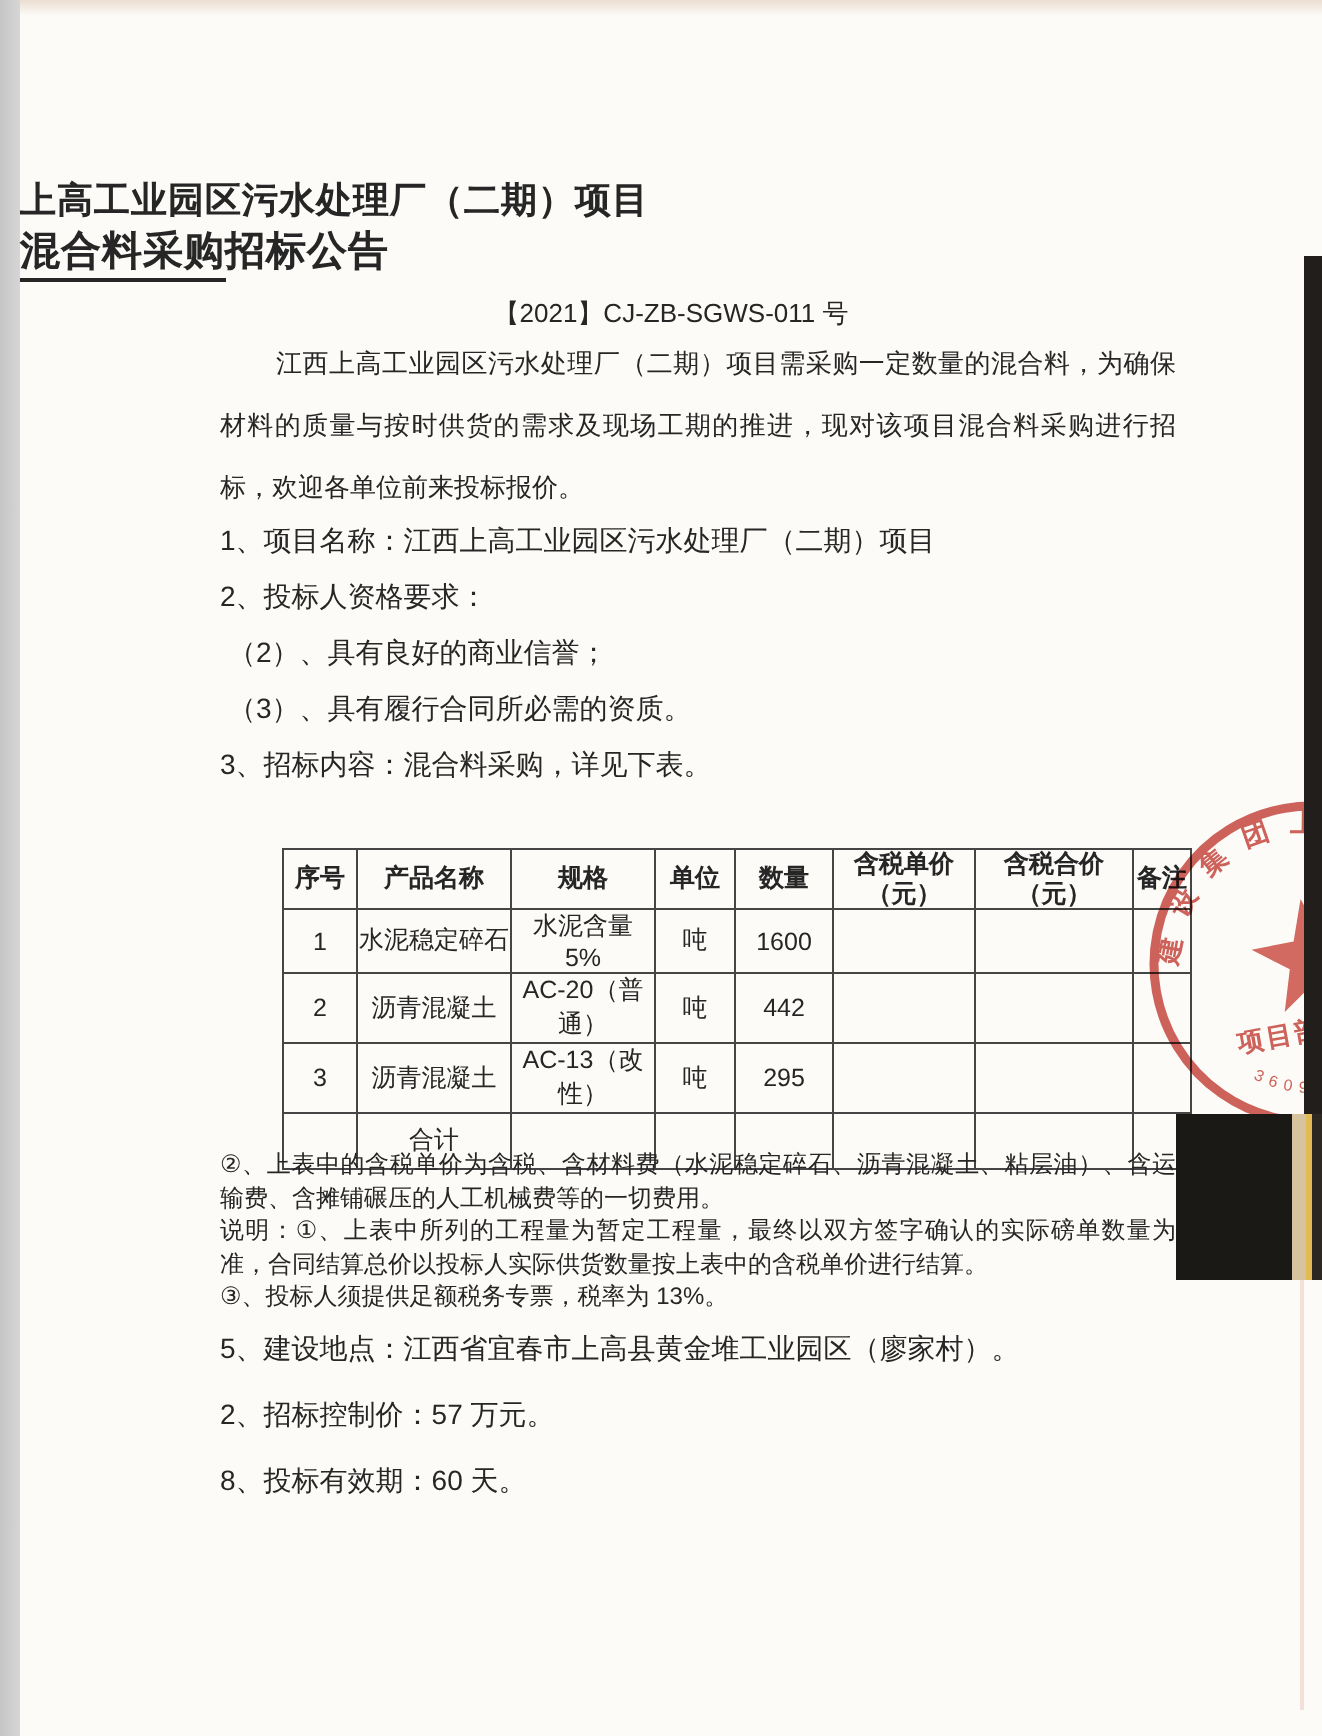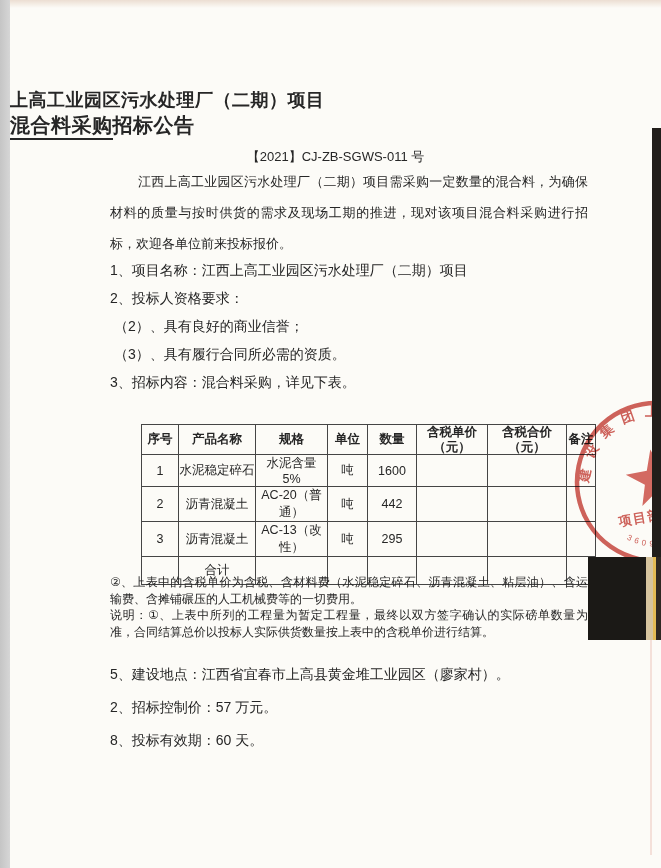--- a/index.html
+++ b/index.html
@@ -132,20 +132,21 @@
       <td></td>
       <td></td>
       <td></td>
     </tr>
   </tbody>
     </table>
 
   <div class="notes">
     <div>②、上表中的含税单价为含税、含材料费（水泥稳定碎石、沥青混凝土、粘层油）、含运输费、含摊铺碾压的人工机械费等的一切费用。</div>
     <div>说明：①、上表中所列的工程量为暂定工程量，最终以双方签字确认的实际磅单数量为准，合同结算总价以投标人实际供货数量按上表中的含税单价进行结算。</div>
+    <div>③、投标人须提供足额税务专票，税率为 13%。</div>
   </div>
 
   <div class="items-b">
     <div>5、建设地点：江西省宜春市上高县黄金堆工业园区（廖家村）。</div>
     <div>2、招标控制价：57 万元。</div>
     <div>8、投标有效期：60 天。</div>
   </div>
 
   <div class="seal">
     <svg width="172" height="172" viewBox="0 0 172 172">

